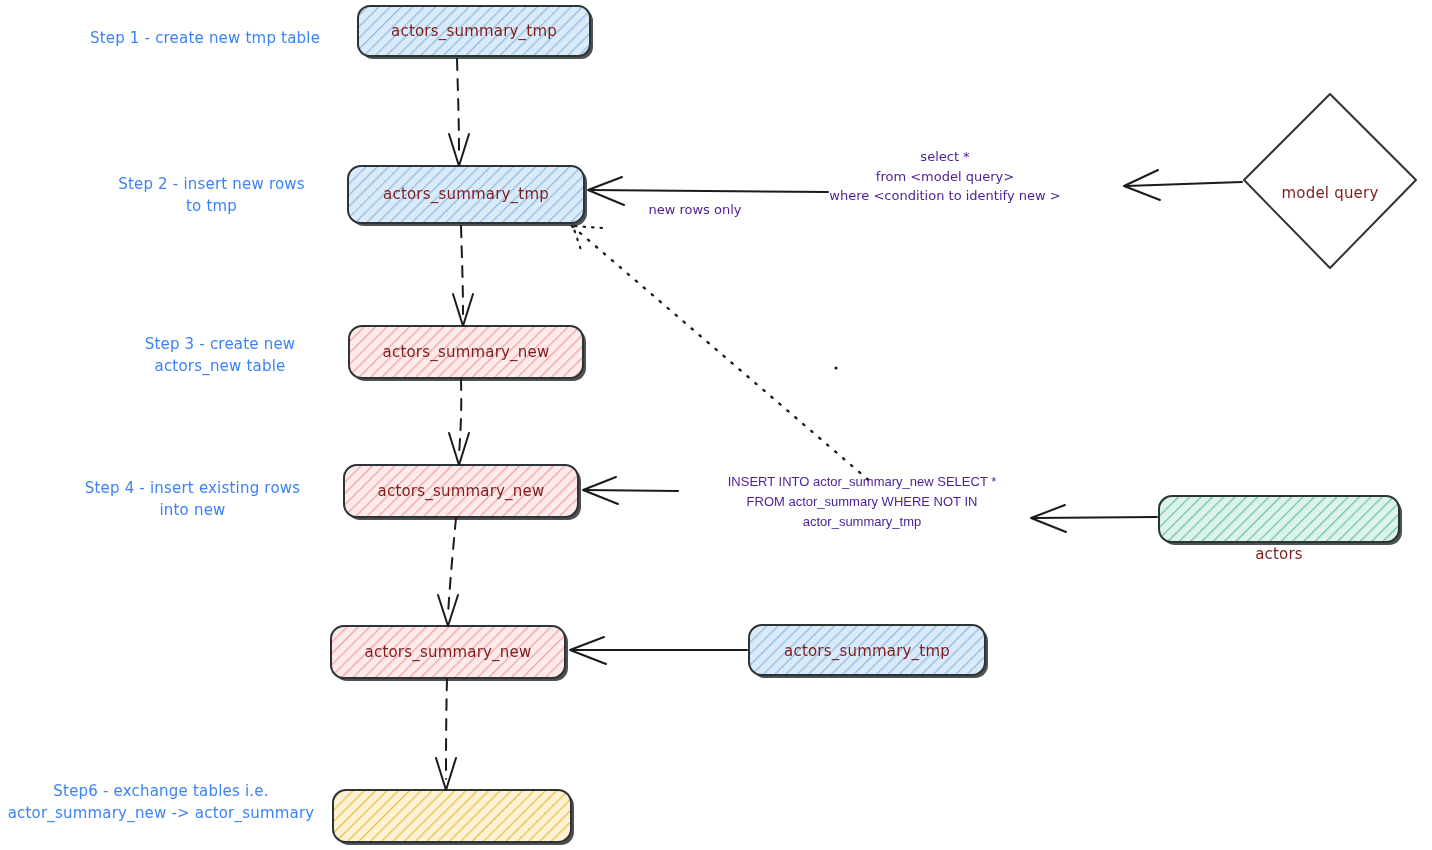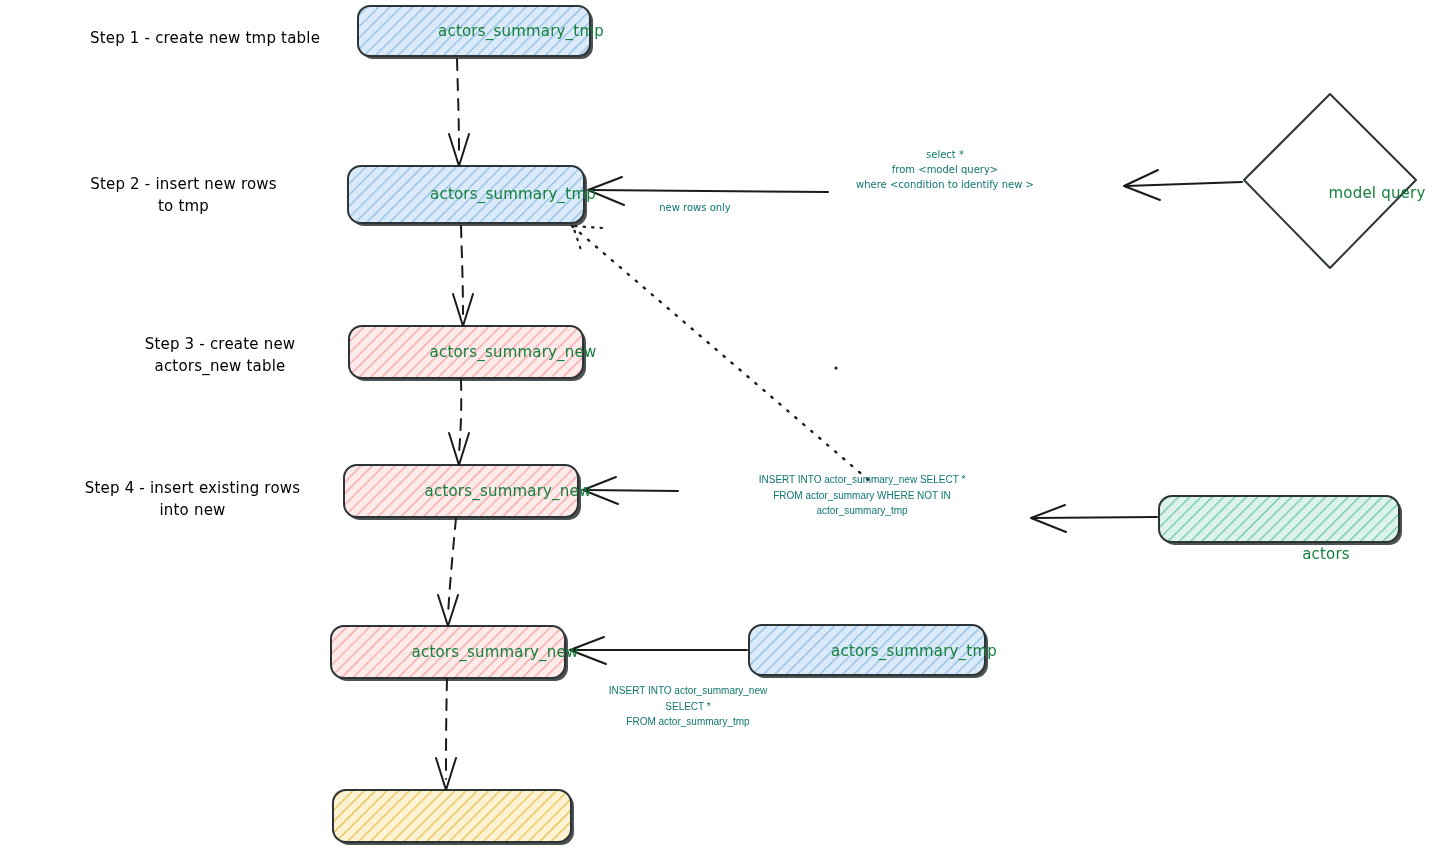--- a/index.html
+++ b/index.html
@@ -8,43 +8,42 @@
     font-family:"DejaVu Sans", sans-serif;
     width:1432px;height:850px;position:relative;overflow:hidden;
   }
   #canvas{position:absolute;left:0;top:0;width:1432px;height:850px;}
   svg#art{position:absolute;left:0;top:0;width:1432px;height:850px;}
 
   .lbl{
     position:absolute;
     font-family:"DejaVu Sans", sans-serif;
     font-size:15px;
-    color:#000000;
+    color:#3b82f6;
     line-height:1.45;
     white-space:pre;
     letter-spacing:.2px;
   }
   .lbl.center{text-align:center;}
 
   .node-text{
     position:absolute;
     font-family:"DejaVu Sans", sans-serif;
     font-size:15px;
-    color:#15803d;
+    color:#7f1d1d;
     text-align:center;
     white-space:pre;
     letter-spacing:.2px;
     pointer-events:none;
-    padding-left:47px;
   }
   .edge-text{
     position:absolute;
     font-family:"DejaVu Sans", sans-serif;
-    font-size:10px;
-    color:#0f766e;
+    font-size:13px;
+    color:#4c1d95;
     text-align:center;
     white-space:pre;
     line-height:1.5;
   }
   .mono-ish{font-family:Liberation Sans, sans-serif;}
 </style>
 </head>
 <body>
 
 <div id="canvas">
@@ -163,30 +162,32 @@
     <g>
       <path d="M747 650 L572 650" fill="none" stroke="#1b1b1b" stroke-width="2" stroke-linecap="round"></path>
       <path d="M604 637 L570 650 L606 664" fill="none" stroke="#1b1b1b" stroke-width="2" stroke-linecap="round" stroke-linejoin="round"></path>
     </g>
 
     <circle cx="836" cy="368" r="1.6" fill="#1b1b1b"></circle>
   </svg>
 
   <div class="lbl center" style="left:60px;top:28px;width:290px;">Step 1 - create new tmp table</div>
 
-  <div class="lbl center" style="left:56px;top:174px;width:255px;">Step 2 - insert new rows
+  <div class="lbl center" style="left:84px;top:174px;width:255px;">Step 2 - insert new rows
 to tmp</div>
 
   <div class="lbl center" style="left:105px;top:334px;width:230px;">Step 3 - create new
 actors_new table</div>
 
   <div class="lbl center" style="left:50px;top:478px;width:285px;">Step 4 - insert existing rows
 into new</div>
 
 
+  <div class="lbl center" style="left:0px;top:781px;width:322px;">Step6 - exchange tables i.e.
+actor_summary_new -&gt; actor_summary</div>
 
   <div class="node-text" style="left:358px;top:22px;width:232px;">actors_summary_tmp</div>
 
   <div class="node-text" style="left:348px;top:185px;width:236px;">actors_summary_tmp</div>
 
   <div class="node-text" style="left:349px;top:343px;width:234px;">actors_summary_new</div>
 
   <div class="node-text" style="left:344px;top:482px;width:234px;">actors_summary_new</div>
 
   <div class="node-text" style="left:331px;top:643px;width:234px;">actors_summary_new</div>
@@ -202,17 +203,14 @@
   <div class="edge-text" style="left:620px;top:200px;width:150px;">new rows only</div>
 
   <div class="edge-text" style="left:790px;top:147px;width:310px;">select *
 from &lt;model query&gt;
 where &lt;condition to identify new &gt;</div>
 
   <div class="edge-text mono-ish" style="left:672px;top:472px;width:380px;line-height:1.55;">INSERT INTO actor_summary_new SELECT *
 FROM actor_summary WHERE NOT IN
 actor_summary_tmp</div>
 
-  <div class="edge-text mono-ish" style="left:538px;top:683px;width:300px;line-height:1.55;">INSERT INTO actor_summary_new
-SELECT *
-FROM actor_summary_tmp</div>
 
 </div>
 
 </body></html>

